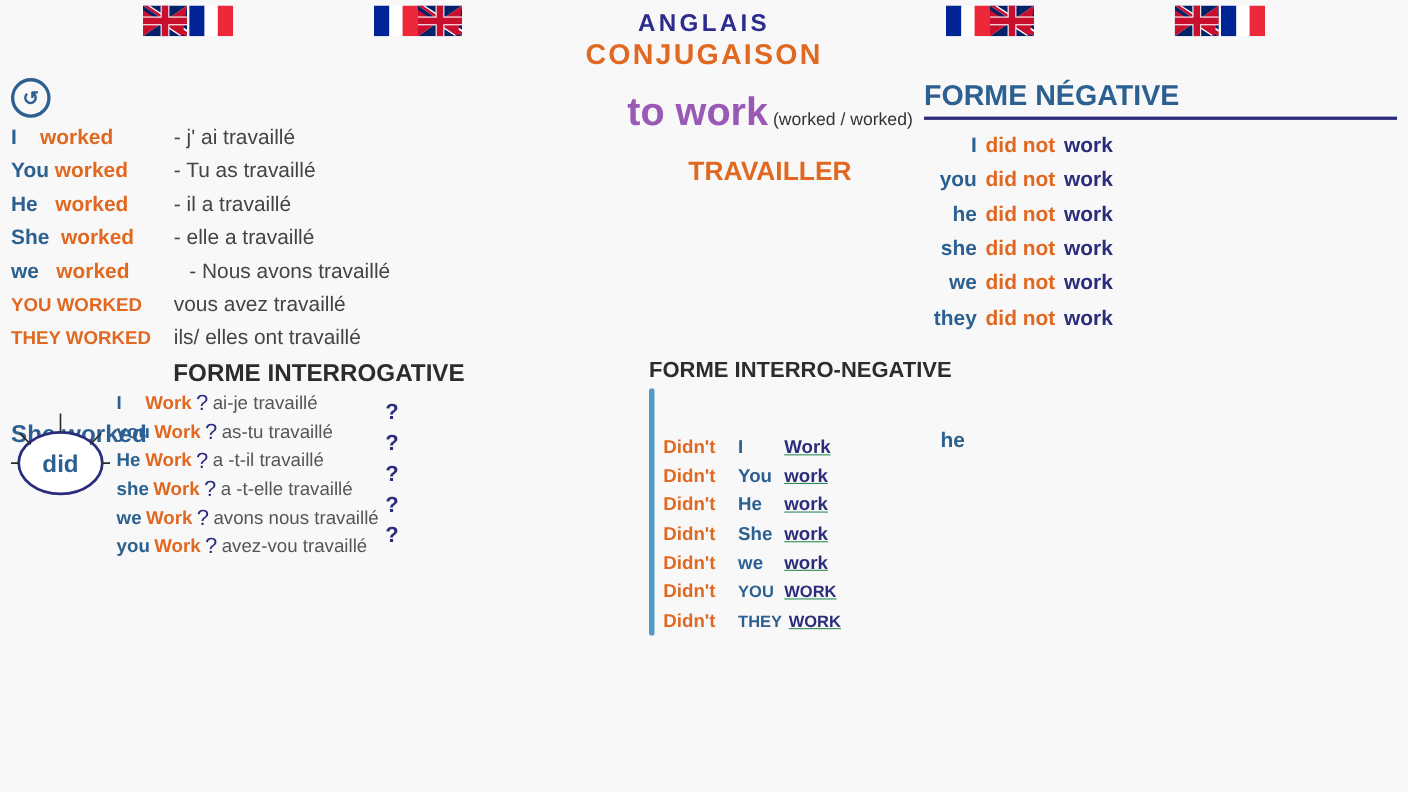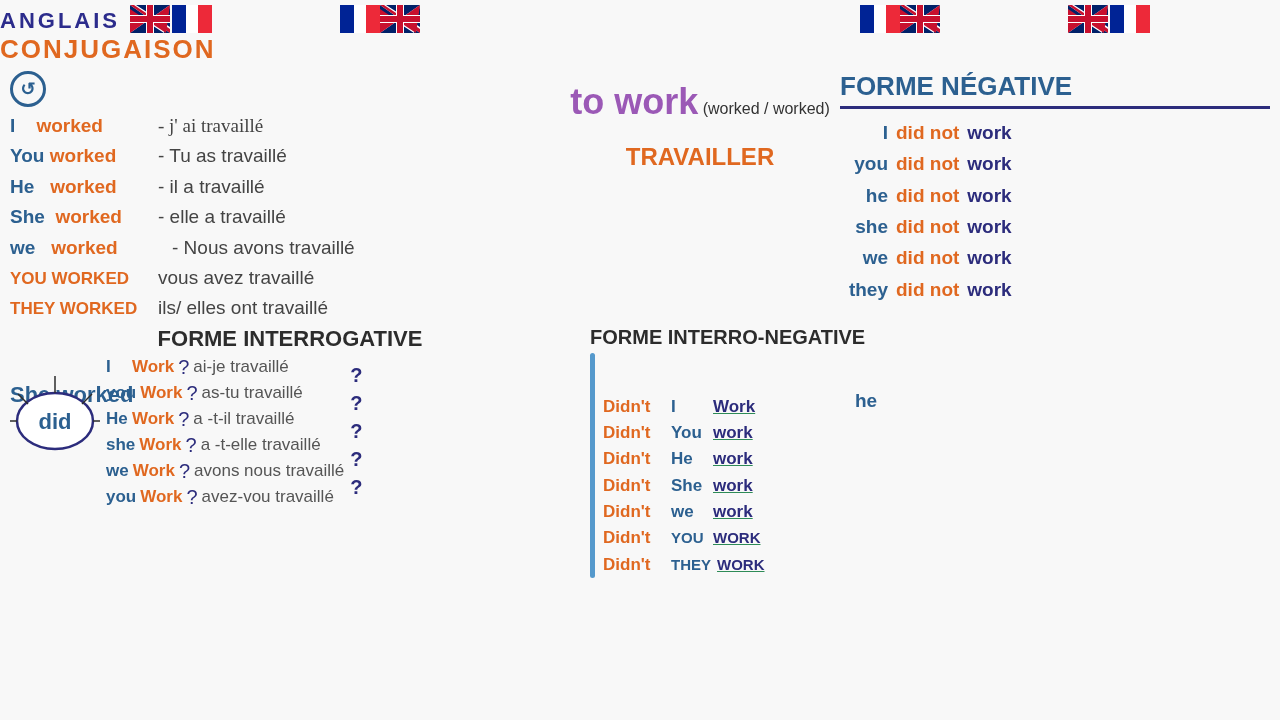--- a/index.html
+++ b/index.html
@@ -7,20 +7,21 @@
       width: 1280px;
       height: 720px;
       background: #f8f8f8;
       font-family: Arial, sans-serif;
       overflow: hidden;
       position: relative;
     }
 
     
     .header {
+      text-align: center;
       padding: 8px 0 4px;
       position: relative;
     }
     .header-anglais {
       font-size: 22px;
       font-weight: bold;
       color: #2c2c8c;
       letter-spacing: 3px;
     }
     .header-conjugaison {
@@ -188,21 +189,21 @@
     <div class="forme-affirmative">
       <div class="circle-arrow">↺</div>
     </div>
 
     <div style="font-size: 19px; line-height: 1.6;">
       <div style="display:flex; gap: 18px;">
         <div style="width:130px;">
           <span style="color:#2c6090; font-weight:bold;">I</span>&nbsp;&nbsp;&nbsp;
           <span style="color:#e06820; font-weight:bold;">worked</span>
         </div>
-        <div style="color:#444;font-family:Liberation Serif, serif;">- j'  ai  travaillé</div>
+        <div style="color:#444;">- j'  ai  travaillé</div>
       </div>
       <div style="display:flex; gap: 18px;">
         <div style="width:130px;">
           <span style="color:#2c6090; font-weight:bold;">You</span>
           <span style="color:#e06820; font-weight:bold;"> worked</span>
         </div>
         <div style="color:#444;">- Tu  as travaillé</div>
       </div>
       <div style="display:flex; gap: 18px;">
         <div style="width:130px;">

